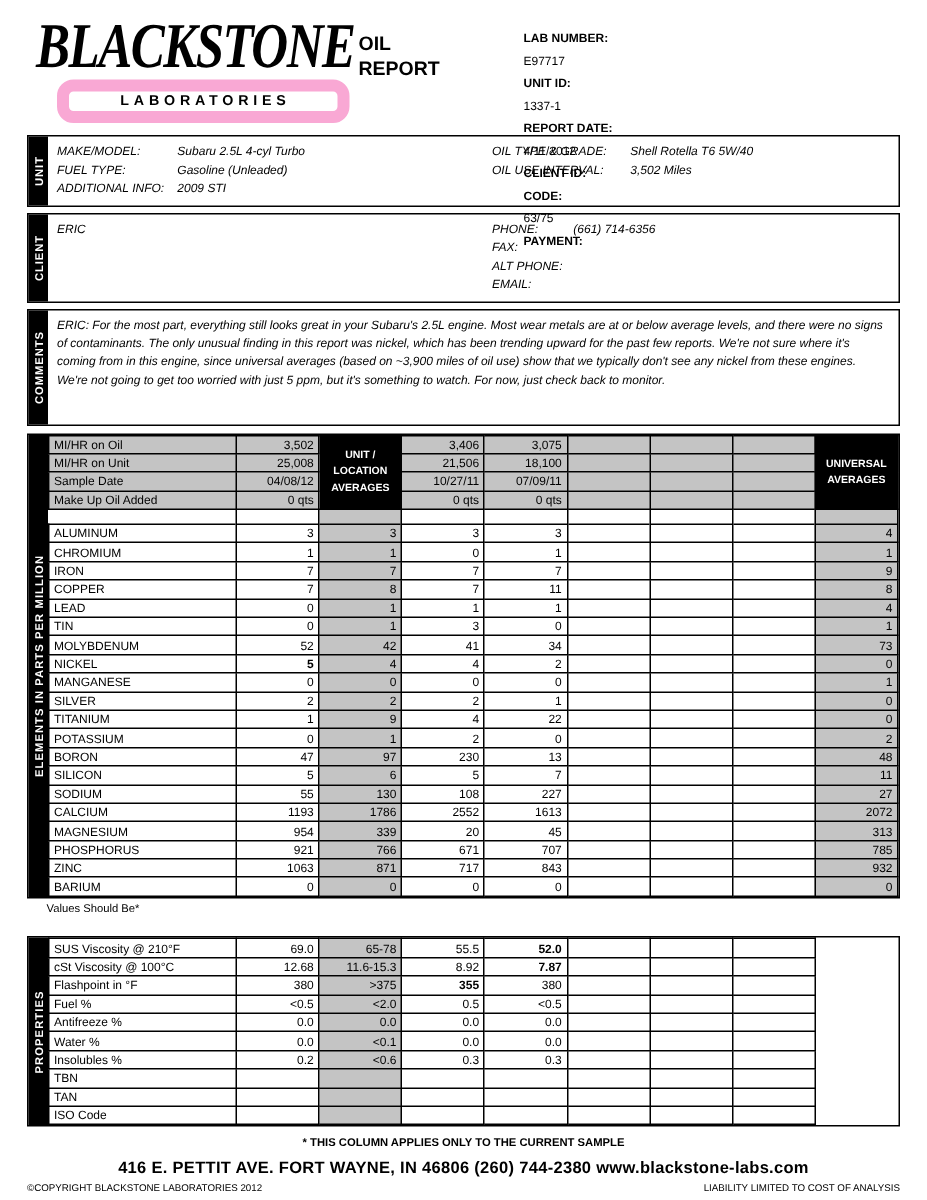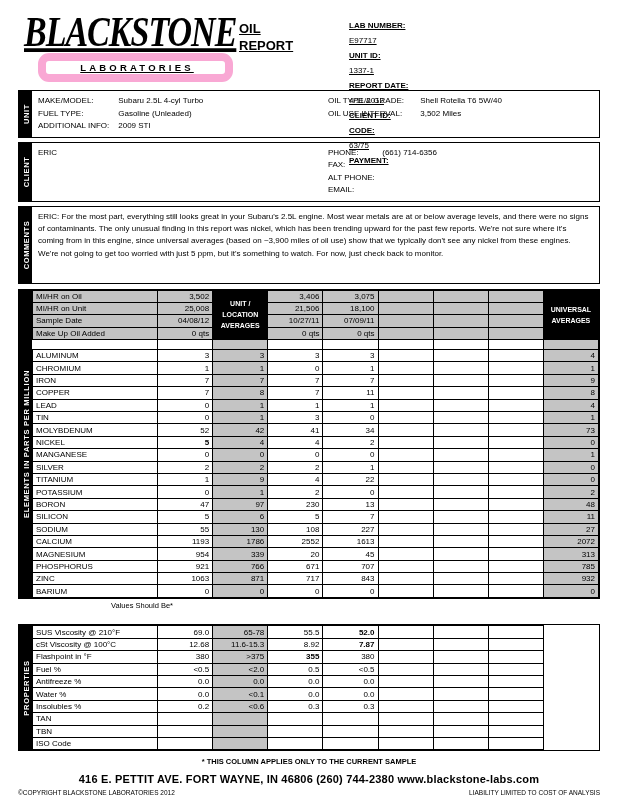--- a/index.html
+++ b/index.html
@@ -1,21 +1,21 @@
 <!DOCTYPE html>
 <html><head>
 <meta charset="utf-8">
 <style>
   html,body{margin:0;padding:0;background:#fff;}
   body{width:618px;height:800px;font-family:"Liberation Sans",sans-serif;color:#000;
        -webkit-font-smoothing:none;}
   .page{position:relative;width:618px;height:800px;box-sizing:border-box;padding:0 18px;}
 
   
-  .hdr{display:flex;align-items:flex-start;padding-top:12px;height:74px;text-decoration:underline;}
+  .hdr{display:flex;align-items:flex-start;padding-top:12px;height:74px;}
   .logo{width:215px;padding-left:6px;}
   .logo .word{font-family:"Liberation Serif",serif;font-weight:bold;font-style:italic;
        font-size:34px;letter-spacing:-1px;line-height:32px;transform:scaleY(1.25);
        transform-origin:left top;}
   .logo .labs{margin-top:9px;border:8px solid #f9a8d4;border-radius:11px;text-align:center;
        font-size:9.5px;font-weight:bold;letter-spacing:3.2px;padding:1px 0 1px 3px;width:176px;
        margin-left:14px;}
   .oilrep{width:110px;text-align:left;font-size:13px;font-weight:bold;line-height:17px;
        padding-top:8px;}
   .meta{flex:1;padding-top:6px;font-size:8px;}
@@ -23,21 +23,21 @@
   .meta .l{font-weight:bold;width:62px;}
   .meta .v{width:58px;}
   .meta .l2{font-weight:bold;width:50px;}
   .meta .codev{font-weight:normal;}
 
   
   .block{border:1px solid #000;display:flex;margin-top:4px;}
   .tab{background:#000;color:#fff;width:13px;flex:none;position:relative;}
   .tab span{position:absolute;left:50%;top:50%;transform:translate(-50%,-50%) rotate(-90deg);
        white-space:nowrap;font-size:7.5px;font-weight:bold;letter-spacing:.6px;}
-  .bbody{flex:1;padding:4px 0 4px 6px;font-size:8px;}
+  .bbody{flex:1;padding:4px 0 4px 6px;font-size:8px;font-style:italic;}
   .fl{display:flex;}
   .c1{width:290px;}
   .unit .row{line-height:12.5px;}
   .unit .k{display:inline-block;width:78px;}
   .unit .k2{display:inline-block;width:90px;}
   .client .rowc{line-height:12.5px;}
   .client .kk{display:inline-block;width:52px;}
   .comments p{margin:0;line-height:12.4px;font-size:8px;padding-right:8px;}
 
   
@@ -50,21 +50,21 @@
   .dt td{border:1px solid #000;height:11.4px;padding:0 3px;line-height:11px;}
   .dt td.name{text-align:left;}
   .dt td.num{text-align:right;}
   .gray{background:#c4c4c4;}
   .blk{background:#000;color:#fff;text-align:center;font-weight:bold;font-size:7px;
        line-height:8.5px;vertical-align:middle;}
   .nb{border:none !important;}
   .bold{font-weight:bold;}
   .spacer td{height:9px;border-left:1px solid #000;border-right:1px solid #000;
        border-top:none;border-bottom:none;}
-  .valhdr{font-size:7.5px;text-align:center;line-height:9.5px;}
+  .valhdr{font-size:7.5px;line-height:9.5px;}
 
   .footnote{text-align:center;font-size:7.5px;font-weight:bold;margin-top:6px;}
   .addr{text-align:center;font-size:11px;font-weight:bold;margin-top:7px;letter-spacing:.2px;}
   .legal{display:flex;justify-content:space-between;font-size:6.5px;margin-top:4px;}
 </style>
 </head>
 <body>
 
 <div class="page">
 
@@ -550,31 +550,31 @@
             <td class="name">Insolubles %</td>
             <td class="num">0.2</td>
             <td class="num gray">&lt;0.6</td>
             <td class="num">0.3</td>
             <td class="num">0.3</td>
             <td class="num"></td>
             <td class="num"></td>
             <td class="num"></td>
           </tr>
           <tr>
+            <td class="name">TBN</td>
+            <td class="num"></td>
+            <td class="num gray"></td>
+            <td class="num"></td>
+            <td class="num"></td>
+            <td class="num"></td>
+            <td class="num"></td>
+            <td class="num"></td>
+          </tr>
+          <tr>
             <td class="name">TAN</td>
-            <td class="num"></td>
-            <td class="num gray"></td>
-            <td class="num"></td>
-            <td class="num"></td>
-            <td class="num"></td>
-            <td class="num"></td>
-            <td class="num"></td>
-          </tr>
-          <tr>
-            <td class="name">TBN</td>
             <td class="num"></td>
             <td class="num gray"></td>
             <td class="num"></td>
             <td class="num"></td>
             <td class="num"></td>
             <td class="num"></td>
             <td class="num"></td>
           </tr>
           <tr>
             <td class="name">ISO Code</td>

